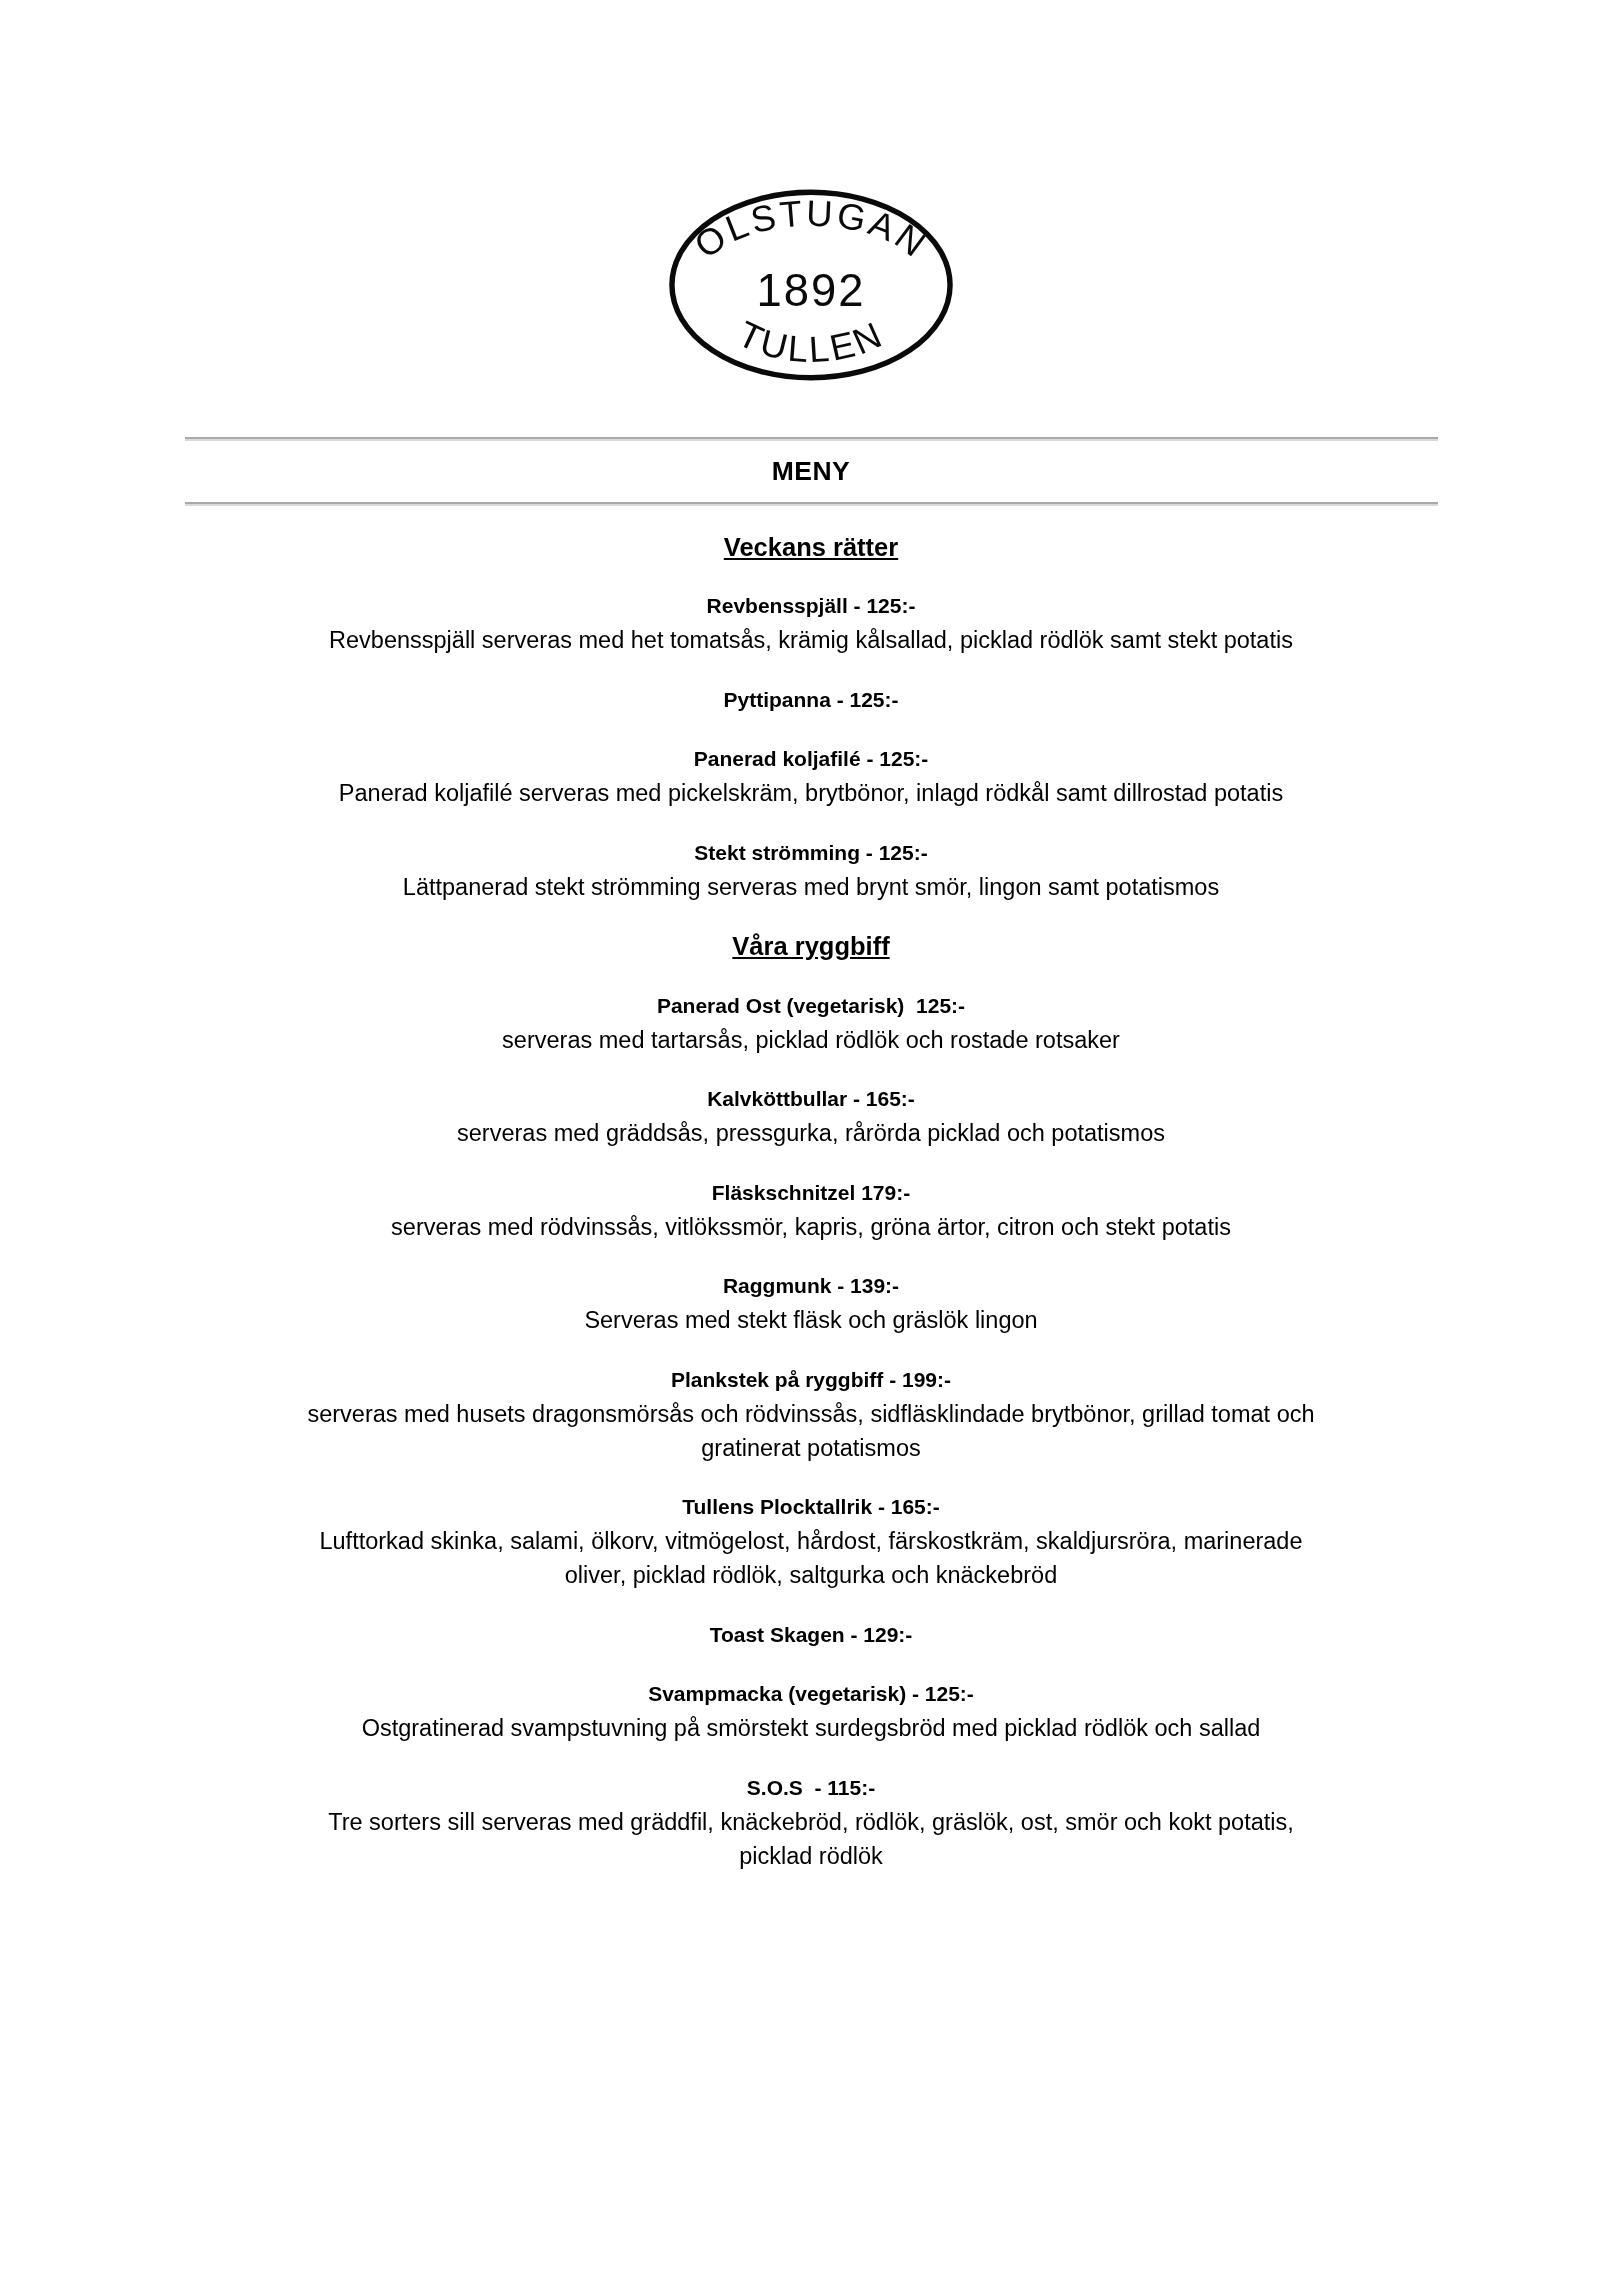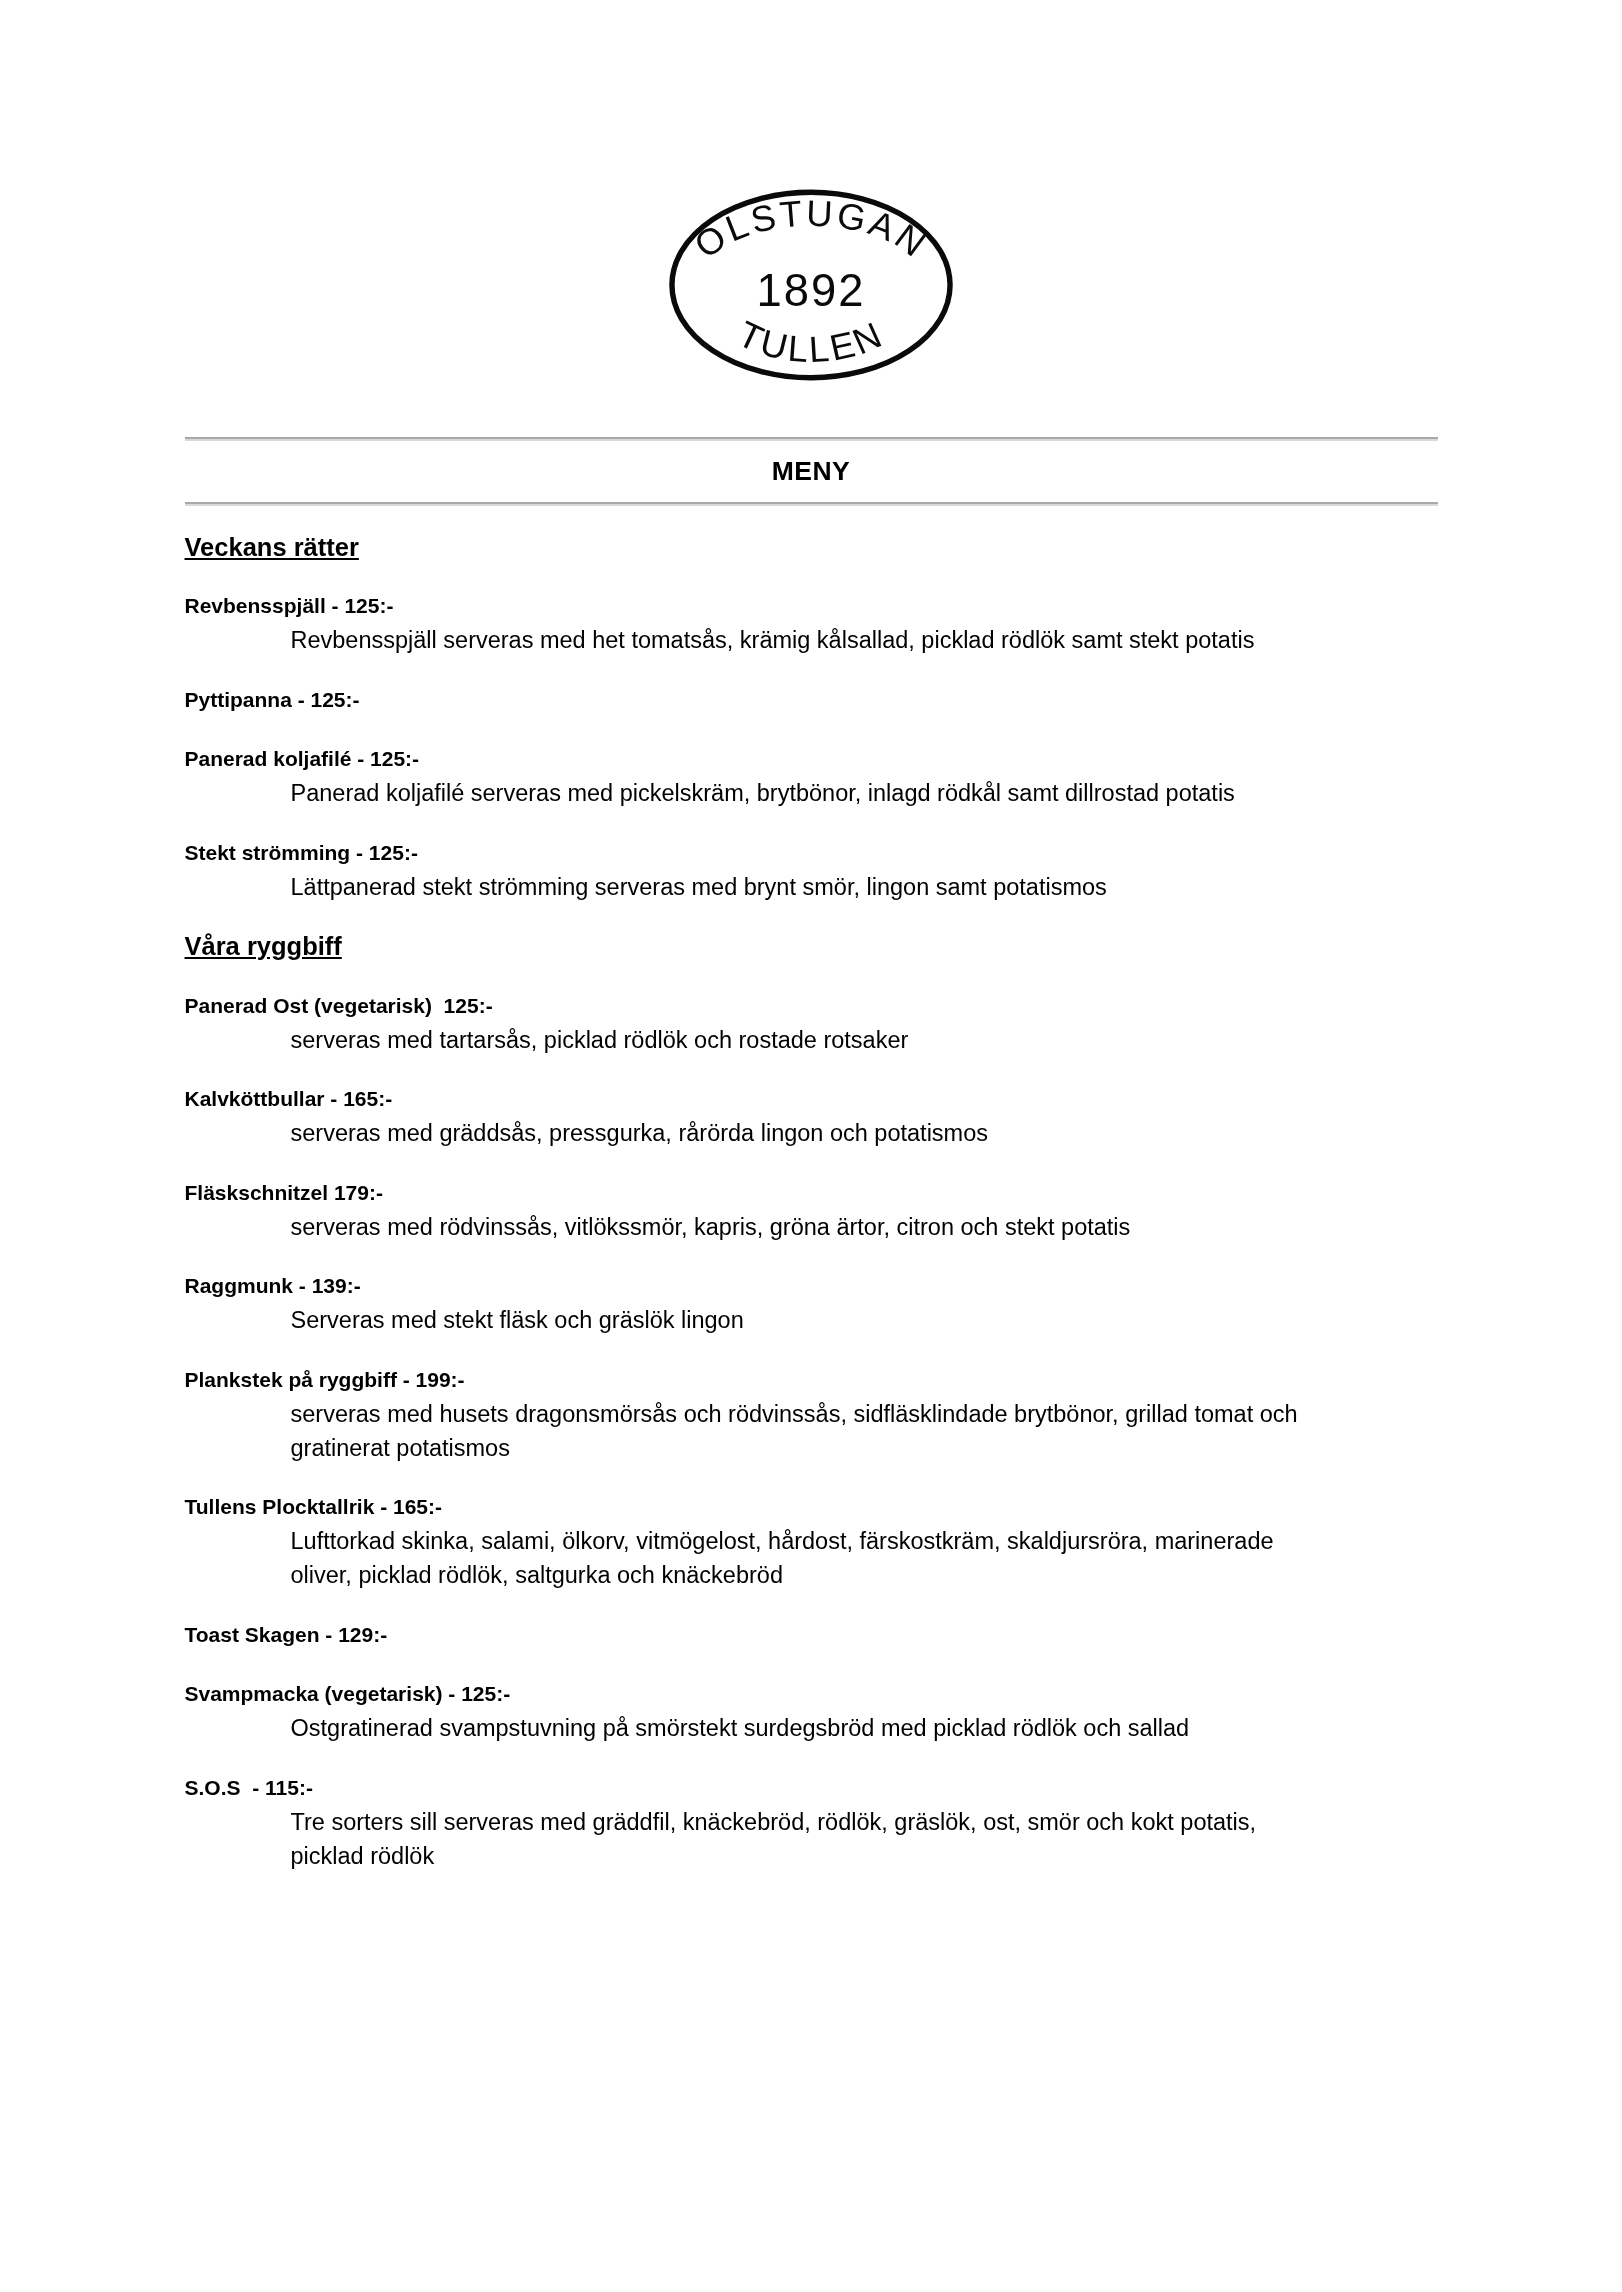--- a/index.html
+++ b/index.html
@@ -38,21 +38,21 @@
     font-size: 26.5px;
     line-height: 34px;
     margin: 12.7px 0 14.7px 0;
     letter-spacing: 0.5px;
   }
 
   
   .content {
     width: 1253px;
     margin: 23.5px auto 0 auto;
-    text-align: left;
+    text-align: center;
   }
   .section-heading {
     font-size: 25.5px;
     font-weight: bold;
     text-decoration: underline;
     line-height: 34px;
     margin: 0 0 25.5px 0;
   }
   .menu-item { margin: 0 0 25.5px 0; }
   .item-title {
@@ -120,21 +120,21 @@
   <section class="menu-section">
     <h2 class="section-heading">Våra ryggbiff</h2>
     <div class="section-items">
   <div class="menu-item">
     <div class="item-title">Panerad Ost (vegetarisk)  125:-</div>
     <div class="item-desc">serveras med tartarsås, picklad rödlök och rostade rotsaker</div>
   </div>
 
   <div class="menu-item">
     <div class="item-title">Kalvköttbullar - 165:-</div>
-    <div class="item-desc">serveras med gräddsås, pressgurka, rårörda lingon och potatismos</div>
+    <div class="item-desc">serveras med gräddsås, pressgurka, rårörda picklad och potatismos</div>
   </div>
 
   <div class="menu-item">
     <div class="item-title">Fläskschnitzel 179:-</div>
     <div class="item-desc">serveras med rödvinssås, vitlökssmör, kapris, gröna ärtor, citron och stekt potatis</div>
   </div>
 
   <div class="menu-item">
     <div class="item-title">Raggmunk - 139:-</div>
     <div class="item-desc">Serveras med stekt fläsk och gräslök lingon</div>

